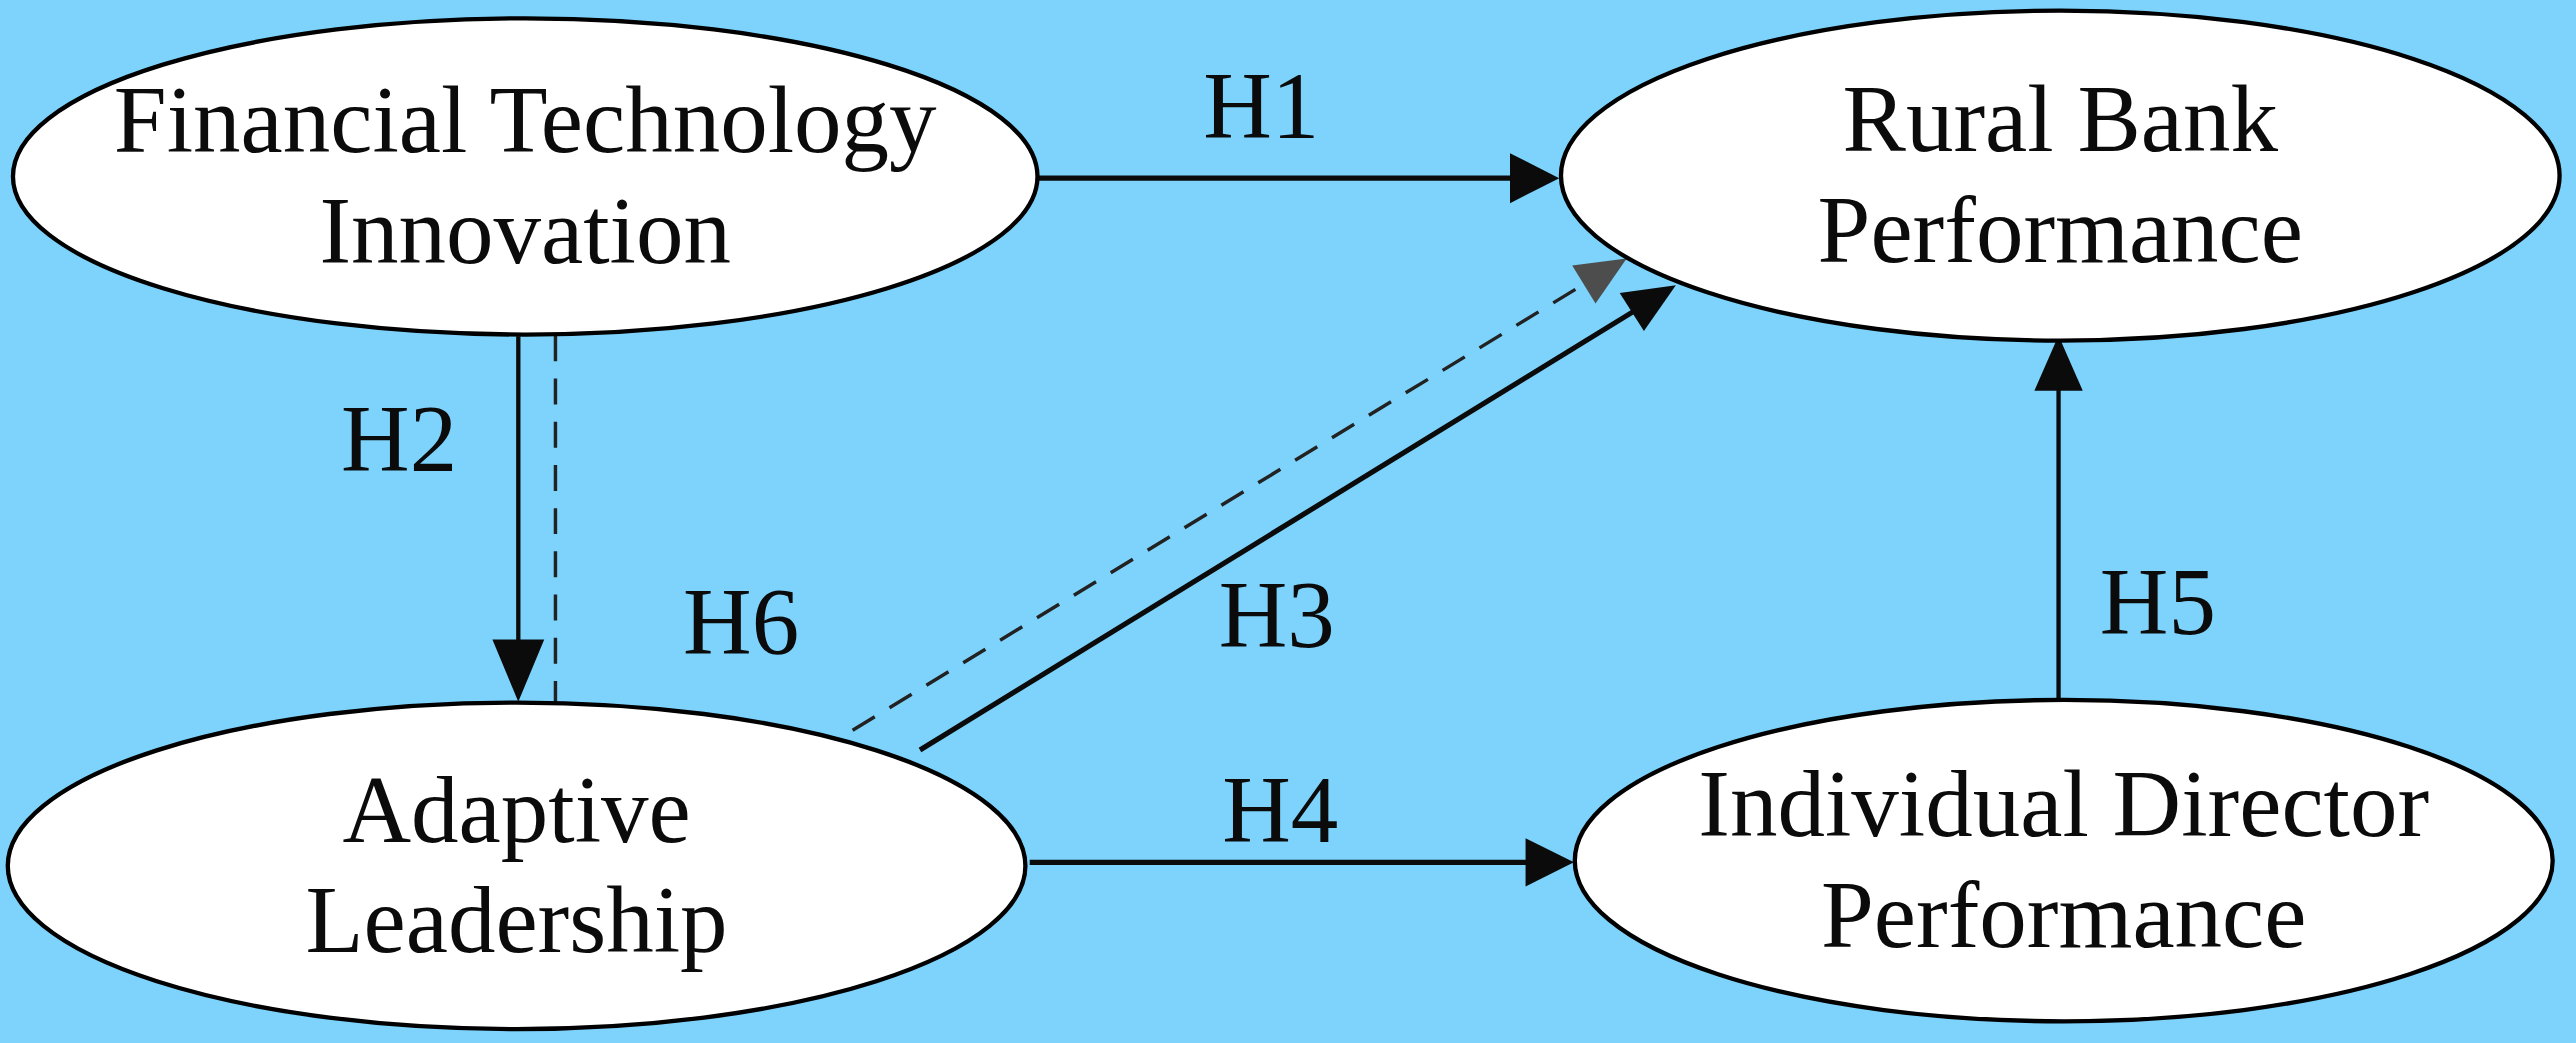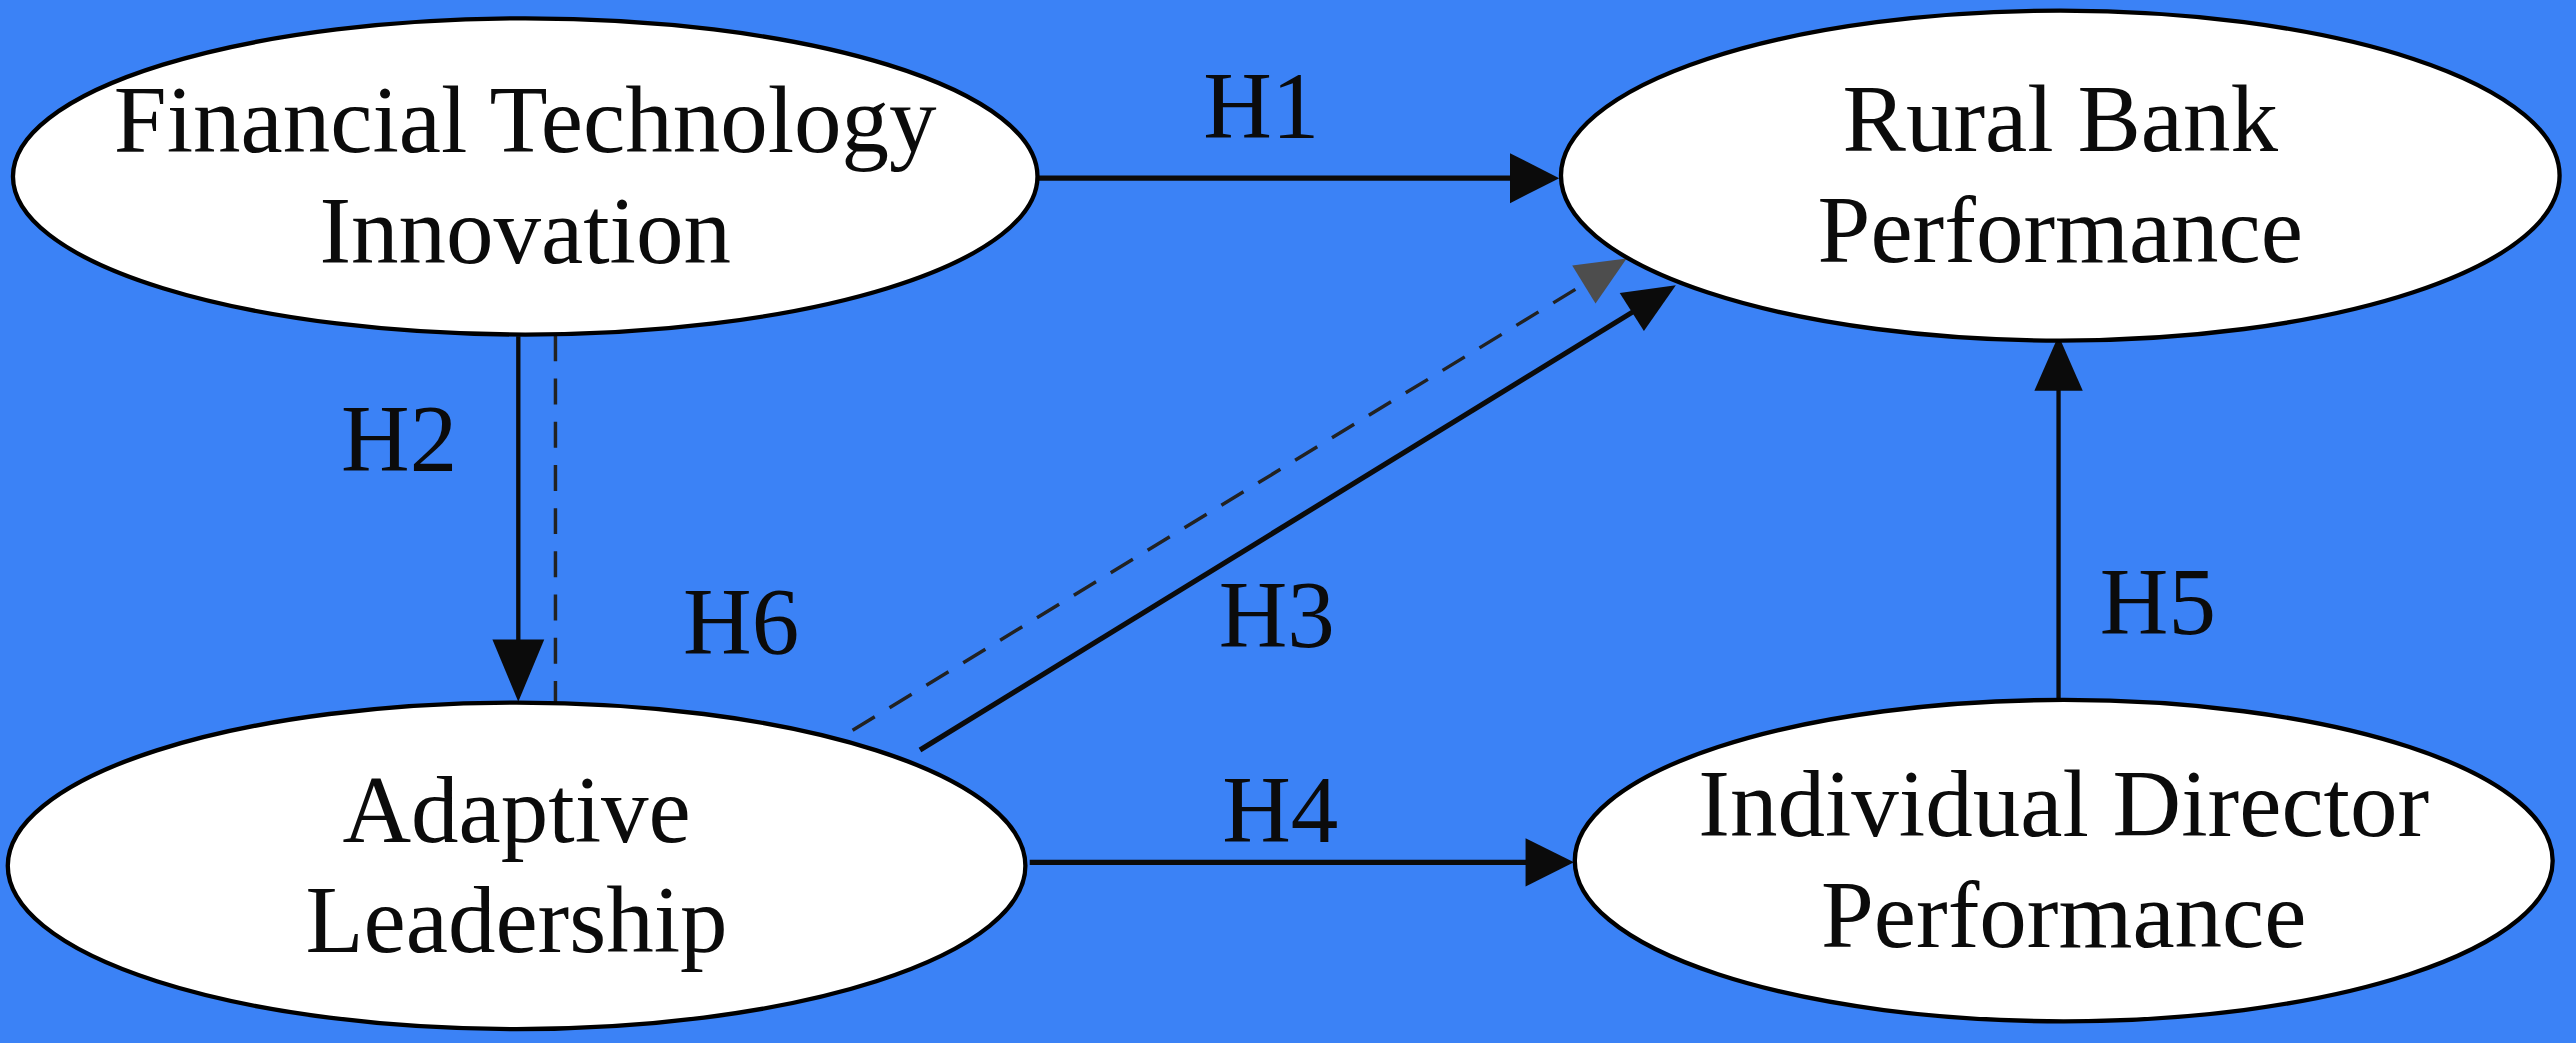--- a/index.html
+++ b/index.html
@@ -4,21 +4,21 @@
 <style>
   html, body {
     margin: 0;
     padding: 0;
     background: #ffffff;
   }
   .stage {
     width: 2576px;
     height: 1044px;
     position: relative;
-    background: #3b82f6;
+    background: #7dd3fc;
     overflow: hidden;
   }
   svg { display: block; }
   .node-ellipse {
     fill: #ffffff;
     stroke: #000000;
     stroke-width: 5;
   }
   .node-label, .hyp-label {
     font-family: "Liberation Serif", "DejaVu Serif", serif;

